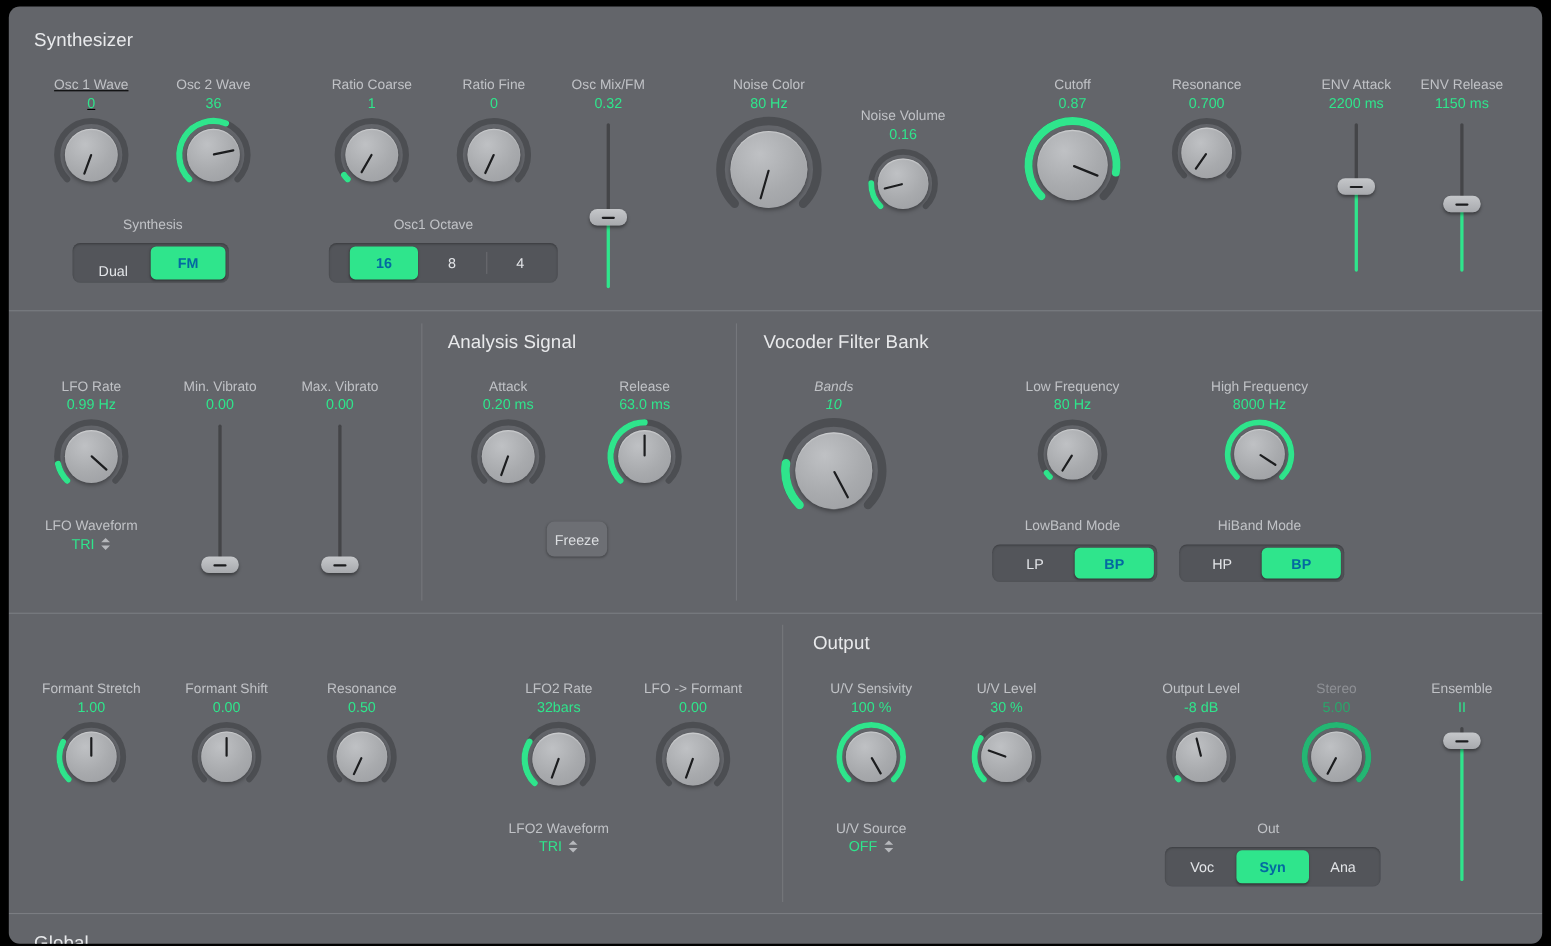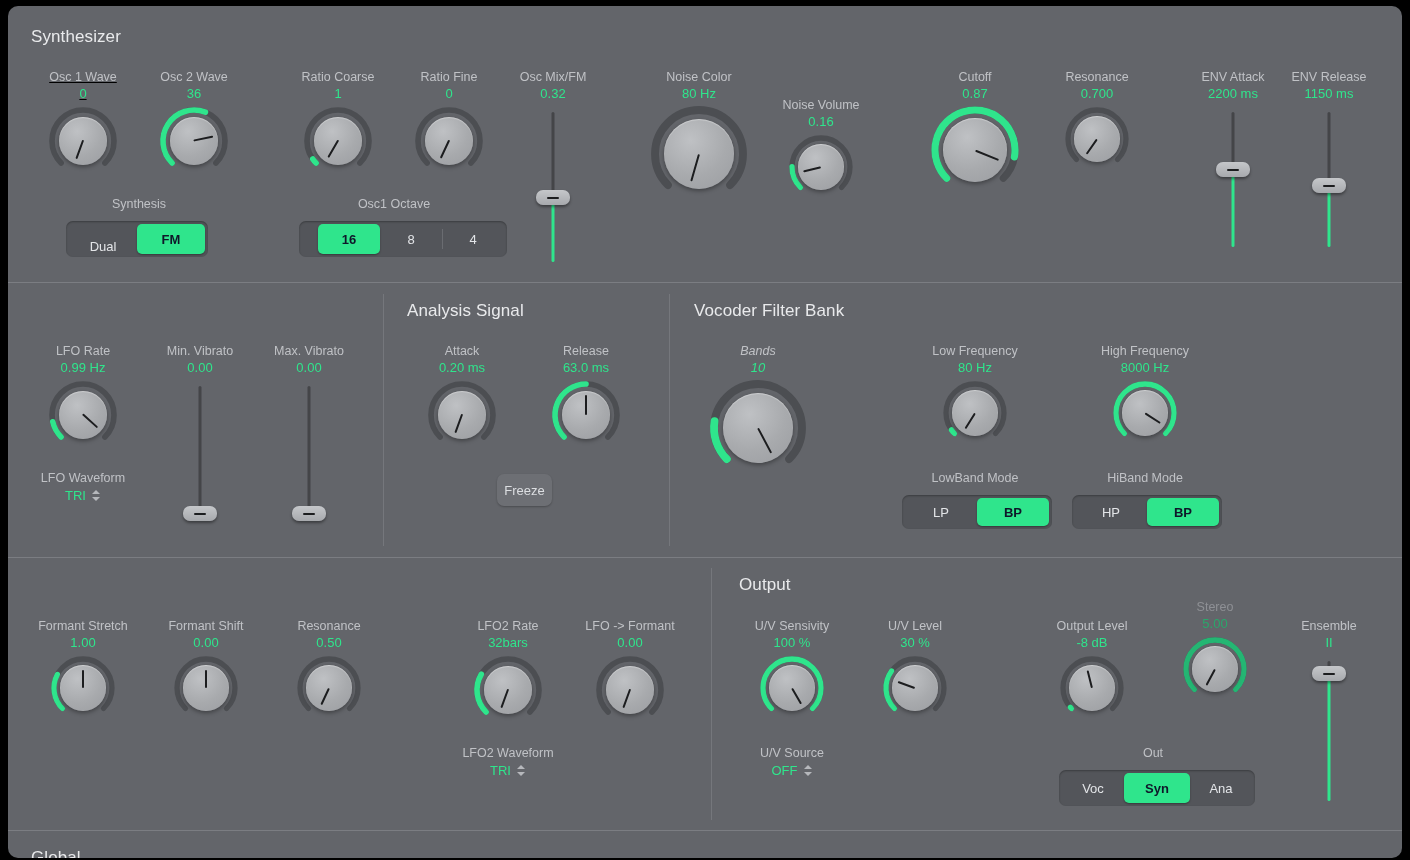--- a/index.html
+++ b/index.html
@@ -77,21 +77,21 @@
   .seg .b{
     flex:0 0 auto; display:flex; align-items:center; justify-content:center;
     font-size:13px; color:#e3e5e8; border-radius:5px;
     position:relative;
   }
   .seg .b + .b::before{
     content:""; position:absolute; left:0; top:18%; bottom:18%;
     width:1px; background:#6a6c71;
   }
   .seg .b.on{
-    background:#2fe58c; color:#0f172a; font-weight:600;
+    background:#2fe58c; color:#0369a1; font-weight:600;
     box-shadow:0 1px 2px rgba(0,0,0,.35);
   }
   .seg .b.on::before{ display:none; }
   .seg .b.on + .b::before{ display:none; }
 
   .seg-label{
     position:absolute; font-size:12.5px; color:#c0c2c6; text-align:center;
     white-space:nowrap;
   }
 
@@ -499,21 +499,21 @@
     <div class="knob-wrap" style="width: 62px; height: 72px; margin-top: 6px;">
         <svg width="62" height="62" viewBox="0 0 62 62">
           <path d="M 10.49 51.51 A 29 29 0 1 1 51.51 51.50" stroke="#4c4e52" stroke-width="5.2700000000000005" fill="none" stroke-linecap="round"></path>
           <path d="M 10.49 51.51 A 29 29 0 0 1 9.37 50.31" stroke="#2fe58c" stroke-width="5.2700000000000005" fill="none" stroke-linecap="round"></path>
         </svg>
         <div class="knob-body" style="width: 45.46px; height: 45.46px; left: 8.27px; top: 8.27px;"></div>
         <div class="knob-ptr" style="width: 2px; height: 18.184px; left: 30px; top: 12.816px; transform: rotate(346deg);"></div>
       </div>
   </div>
 
-  <div class="ctl" style="left:1147px; top:594px; width:120px;">
+  <div class="ctl" style="left:1147px; top:613px; width:120px;">
     <div class="lbl dim">Stereo</div>
     <div class="val dim">5.00</div>
     <div class="knob-wrap" style="width: 62px; height: 72px; margin-top: 6px;">
         <svg width="62" height="62" viewBox="0 0 62 62">
           <path d="M 10.49 51.51 A 29 29 0 1 1 51.51 51.50" stroke="#4c4e52" stroke-width="5.2700000000000005" fill="none" stroke-linecap="round"></path>
           <path d="M 10.49 51.51 A 29 29 0 1 1 51.51 51.51" stroke="#24b673" stroke-width="5.2700000000000005" fill="none" stroke-linecap="round"></path>
         </svg>
         <div class="knob-body" style="width: 45.46px; height: 45.46px; left: 8.27px; top: 8.27px;"></div>
         <div class="knob-ptr" style="width: 2px; height: 18.184px; left: 30px; top: 12.816px; transform: rotate(208deg);"></div>
       </div>

